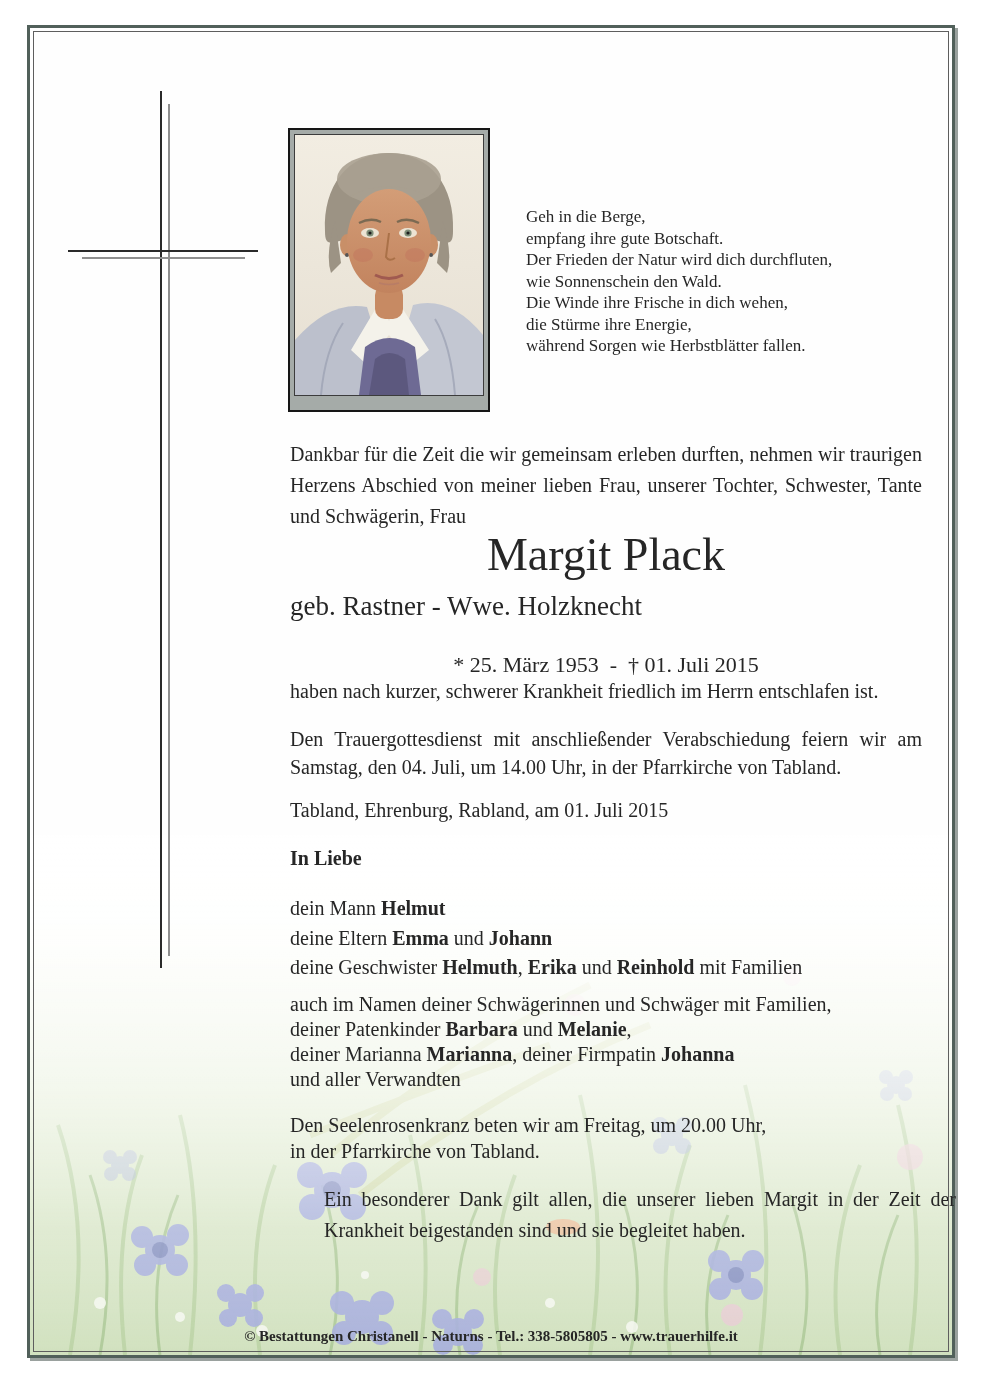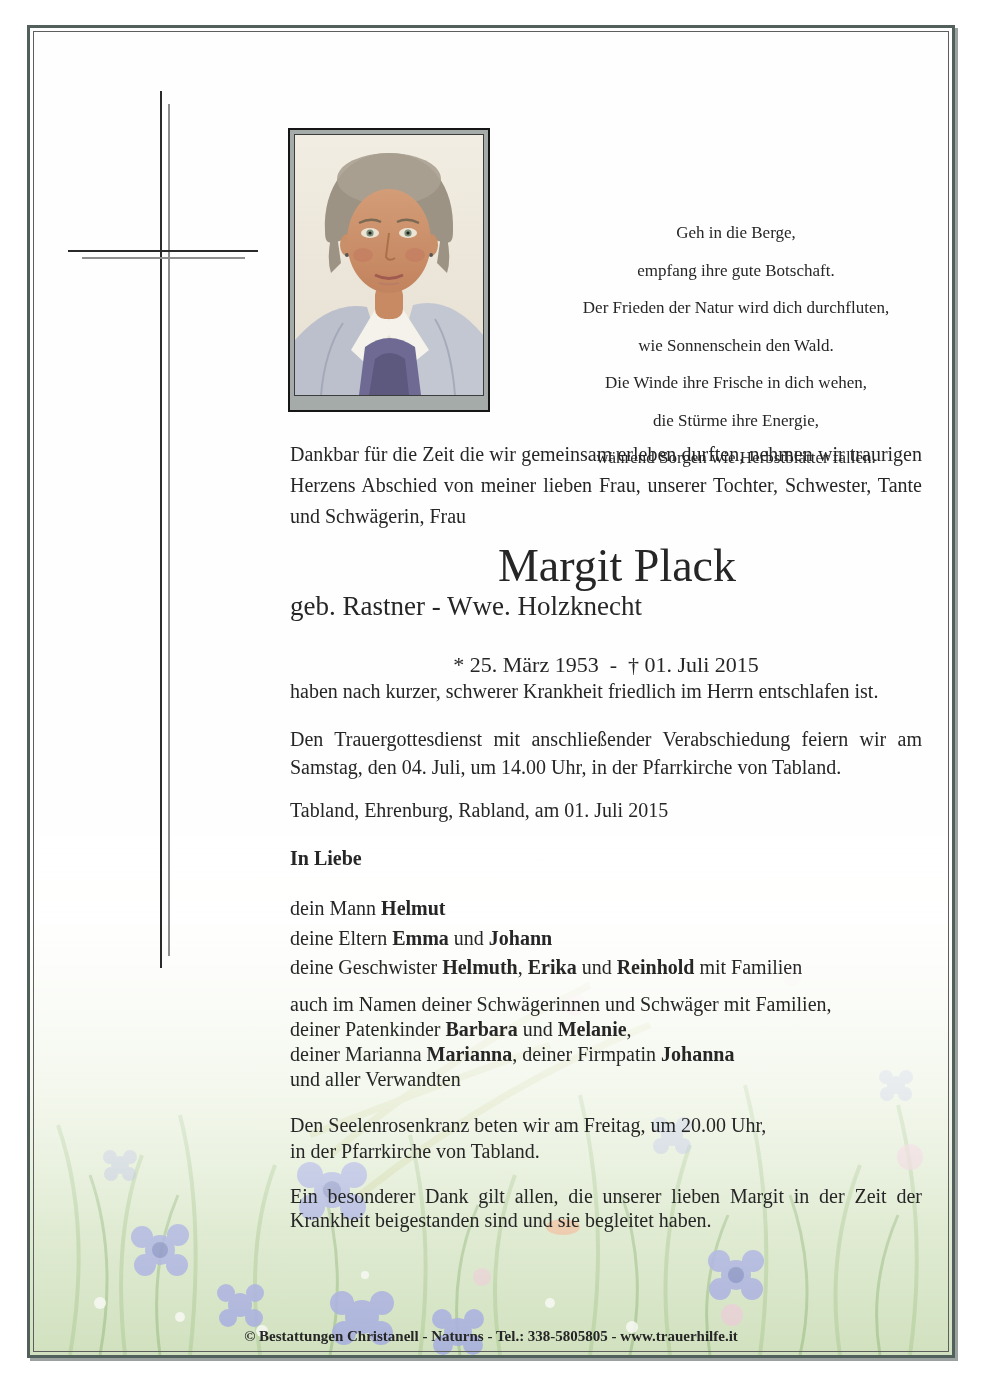--- a/index.html
+++ b/index.html
@@ -32,33 +32,33 @@
   
   .photo-frame{
     position:absolute;left:258px;top:100px;width:188px;height:270px;
     border:2px solid #161616;background:#a5aba8;padding:5px;z-index:2;
   }
   .photo-frame svg{display:block;width:188px;height:260px;outline:1px solid #3c3c3c;}
   
   .tb{position:absolute;left:260px;width:632px;z-index:2;}
   .poem{position:absolute;left:496px;top:178px;width:420px;z-index:2;
         font-size:17px;line-height:21.5px;}
-  .poem p{margin:16px;text-align:center;}
+  .poem p{margin:0;}
   .intro{top:411px;font-size:20px;line-height:31px;text-align:justify;}
-  .name{top:503px;font-size:46px;line-height:48px;text-align:center;font-weight:400;margin:11px;}
+  .name{top:503px;font-size:46px;line-height:48px;text-align:center;font-weight:400;margin:0;}
   .name-sub{top:563px;font-size:27px;font-family:Liberation Serif, serif;}
   .dates{top:599px;font-size:22px;text-align:center;margin-top:25px;}
   .p-passing{top:652px;font-size:20px;}
   .p-service{top:697px;font-size:20px;line-height:28px;text-align:justify;}
   .p-place{top:771px;font-size:20px;}
   .p-inlove{top:819px;font-size:20px;font-weight:700;}
   .group1{top:866px;font-size:20px;line-height:29.5px;}
   .group2{top:964px;font-size:20px;line-height:25px;}
   .p-rosary{top:1084px;font-size:20px;line-height:26px;}
-  .p-thanks{top:1156px;font-size:20px;line-height:24px;text-align:justify;}
+  .p-thanks{top:1156px;font-size:20px;line-height:31px;text-align:justify;margin-left:34px;}
   .footer{left:0;width:100%;top:1300px;font-size:15px;font-weight:700;text-align:center;z-index:3;}
   .seg b{font-weight:700;}
   p{margin:0;}
 </style>
 </head>
 <body>
 
 <div class="page">
   <div class="card">
 

